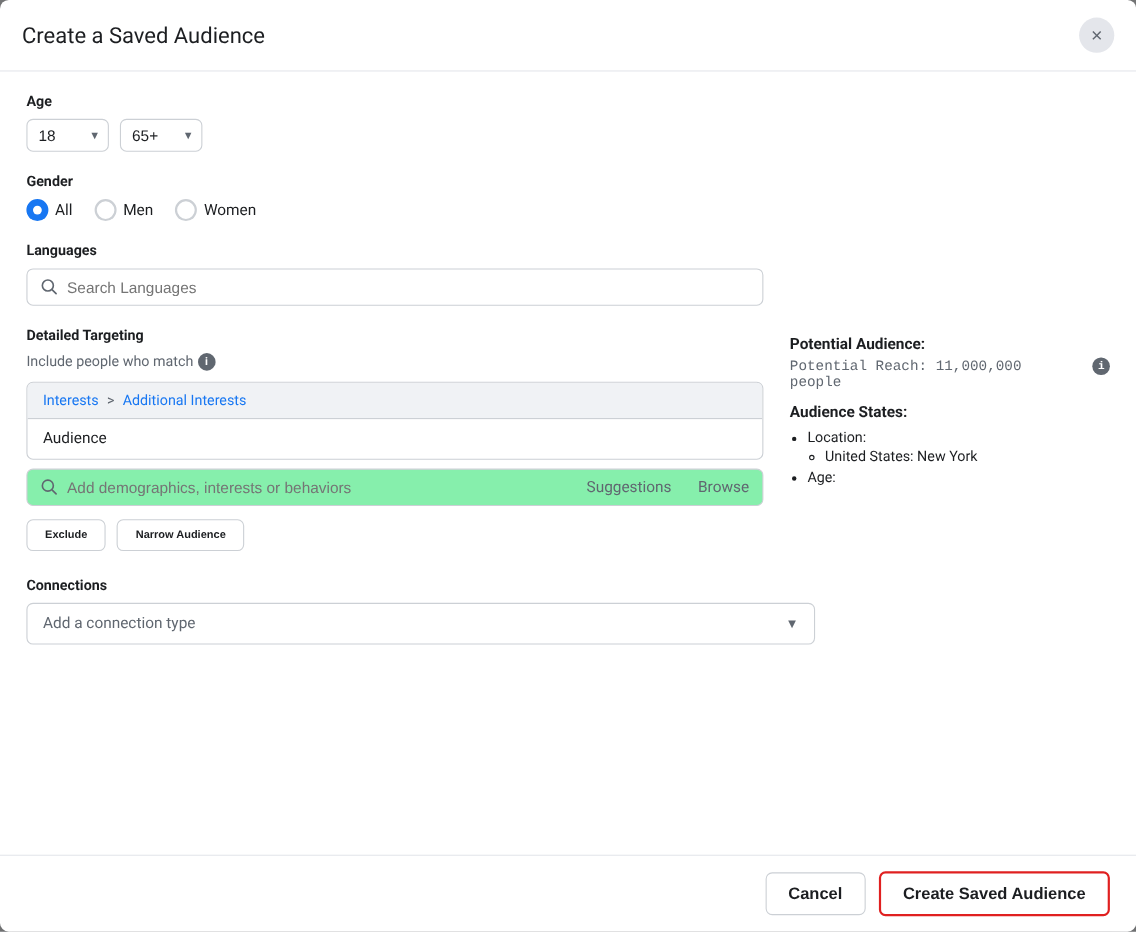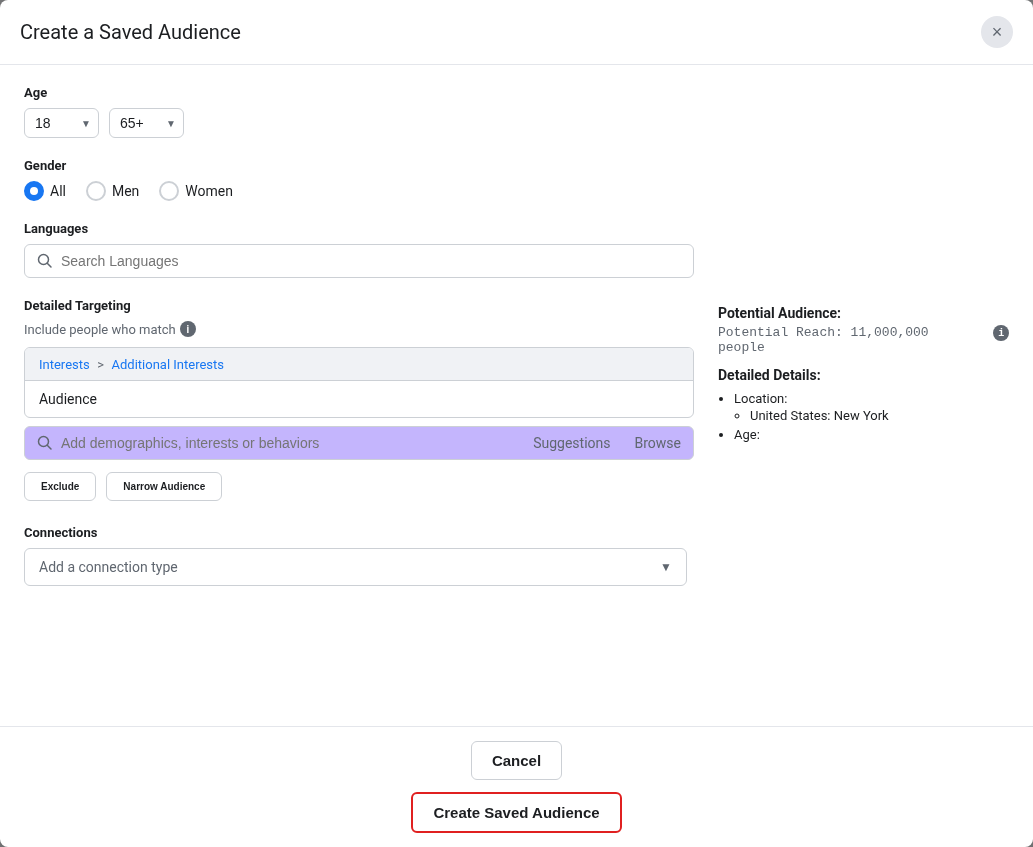--- a/index.html
+++ b/index.html
@@ -211,21 +211,21 @@
       padding: 10px 14px;
       font-size: 14px;
       color: #1c1e21;
     }
     .targeting-search-row {
       display: flex;
       align-items: center;
       border: 1px solid #ccd0d5;
       border-radius: 6px;
       padding: 8px 12px;
-      background: #c4b5fd;
+      background: #86efac;
       width: 670px;
       justify-content: space-between;
       margin-bottom: 12px;
     }
     .targeting-search-left {
       display: flex;
       align-items: center;
       gap: 8px;
     }
     .targeting-search-input {
@@ -264,21 +264,21 @@
       cursor: pointer;
     }
     .connections-section { margin-bottom: 20px; }
     .connection-select-wrapper {
       display: flex;
       align-items: center;
       border: 1px solid #ccd0d5;
       border-radius: 6px;
       padding: 10px 14px;
       background: #fff;
-      width: 663px;
+      width: 717px;
       justify-content: space-between;
       cursor: pointer;
     }
     .connection-placeholder {
       color: #606770;
       font-size: 14px;
     }
     .chevron-down {
       color: #606770;
       font-size: 12px;
@@ -319,21 +319,20 @@
       margin-top: 2px;
     }
     .modal-footer {
       display: flex;
       align-items: center;
       justify-content: flex-end;
       padding: 14px 24px;
       border-top: 1px solid #e4e6eb;
       gap: 12px;
       flex-shrink: 0;
-      flex-direction: column;
     }
     .cancel-btn {
       border: 1px solid #ccd0d5;
       border-radius: 6px;
       padding: 10px 20px;
       background: #fff;
       font-size: 15px;
       color: #1c1e21;
       font-weight: 600;
       cursor: pointer;
@@ -479,21 +478,21 @@
           </div>
 
         </div>
 
         <div class="right-panel">
           <div class="potential-audience-title">Potential Audience:</div>
           <div class="potential-reach">
             <span>Potential Reach: 11,000,000 people</span>
             <span class="info-icon">i</span>
           </div>
-          <div class="audience-details-title">Detailed Details:</div>
+          <div class="audience-details-title">Audience States:</div>
           <ul class="audience-details-list">
             <li>
               <span>Location:</span>
               <ul class="audience-sub-list">
                 <li>United States: New York</li>
               </ul>
             </li>
             <li>Age:</li>
           </ul>
         </div>

